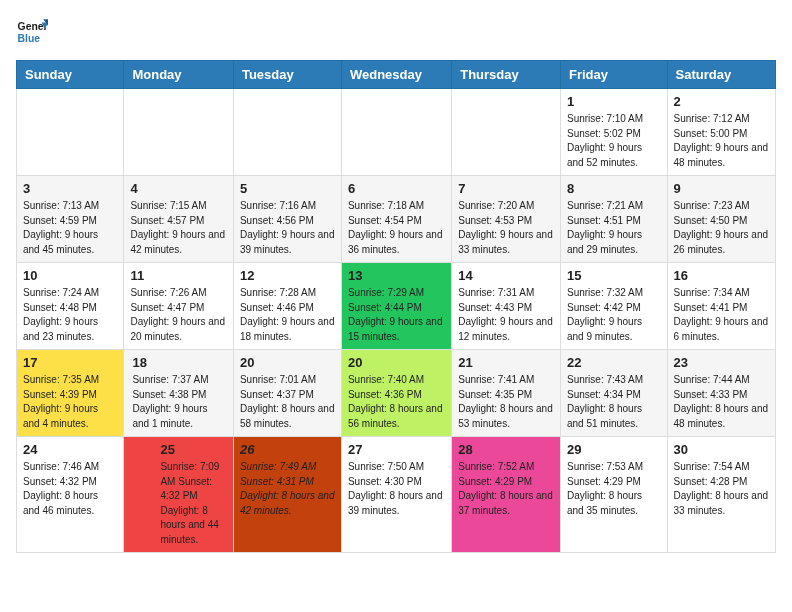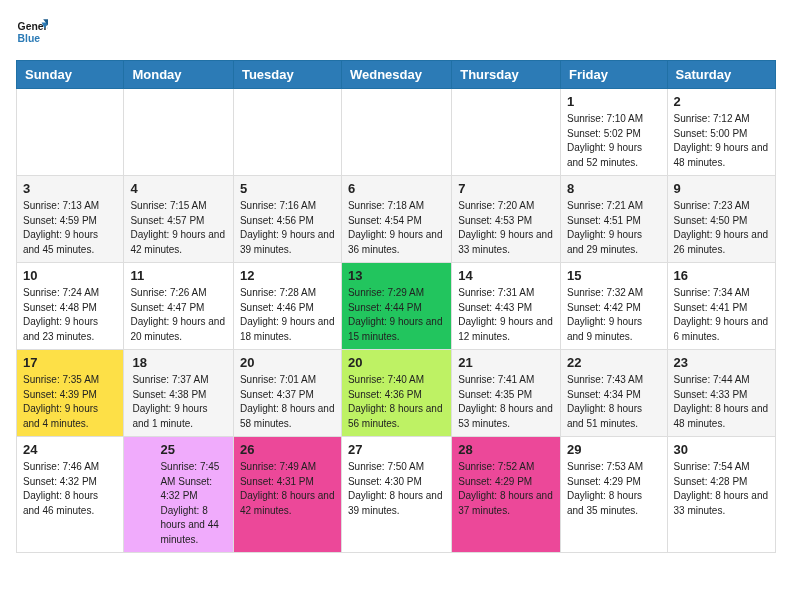--- a/index.html
+++ b/index.html
@@ -292,28 +292,28 @@
         </td>
       </tr>
       <tr>
         <td style="background: rgb(255, 255, 255);">
           <span class="day-number">24</span>
           <div class="day-info">Sunrise: 7:46 AM
 Sunset: 4:32 PM
 Daylight: 8 hours
 and 46 minutes.</div>
         </td>
-        <td style="background: #f0abfc; padding-left: 36px;">
+        <td style="background: #ef4444; padding-left: 36px;">
           <span class="day-number">25</span>
-          <div class="day-info">Sunrise: 7:45 AM
+          <div class="day-info">Sunrise: 7:09 AM
 Sunset: 4:32 PM
 Daylight: 8 hours
 and 44 minutes.</div>
         </td>
-        <td style="background: #ec4899;">
+        <td style="background: #c2410c; font-style: italic;">
           <span class="day-number">26</span>
           <div class="day-info">Sunrise: 7:49 AM
 Sunset: 4:31 PM
 Daylight: 8 hours
 and 42 minutes.</div>
         </td>
         <td style="background: rgb(255, 255, 255);">
           <span class="day-number">27</span>
           <div class="day-info">Sunrise: 7:50 AM
 Sunset: 4:30 PM

